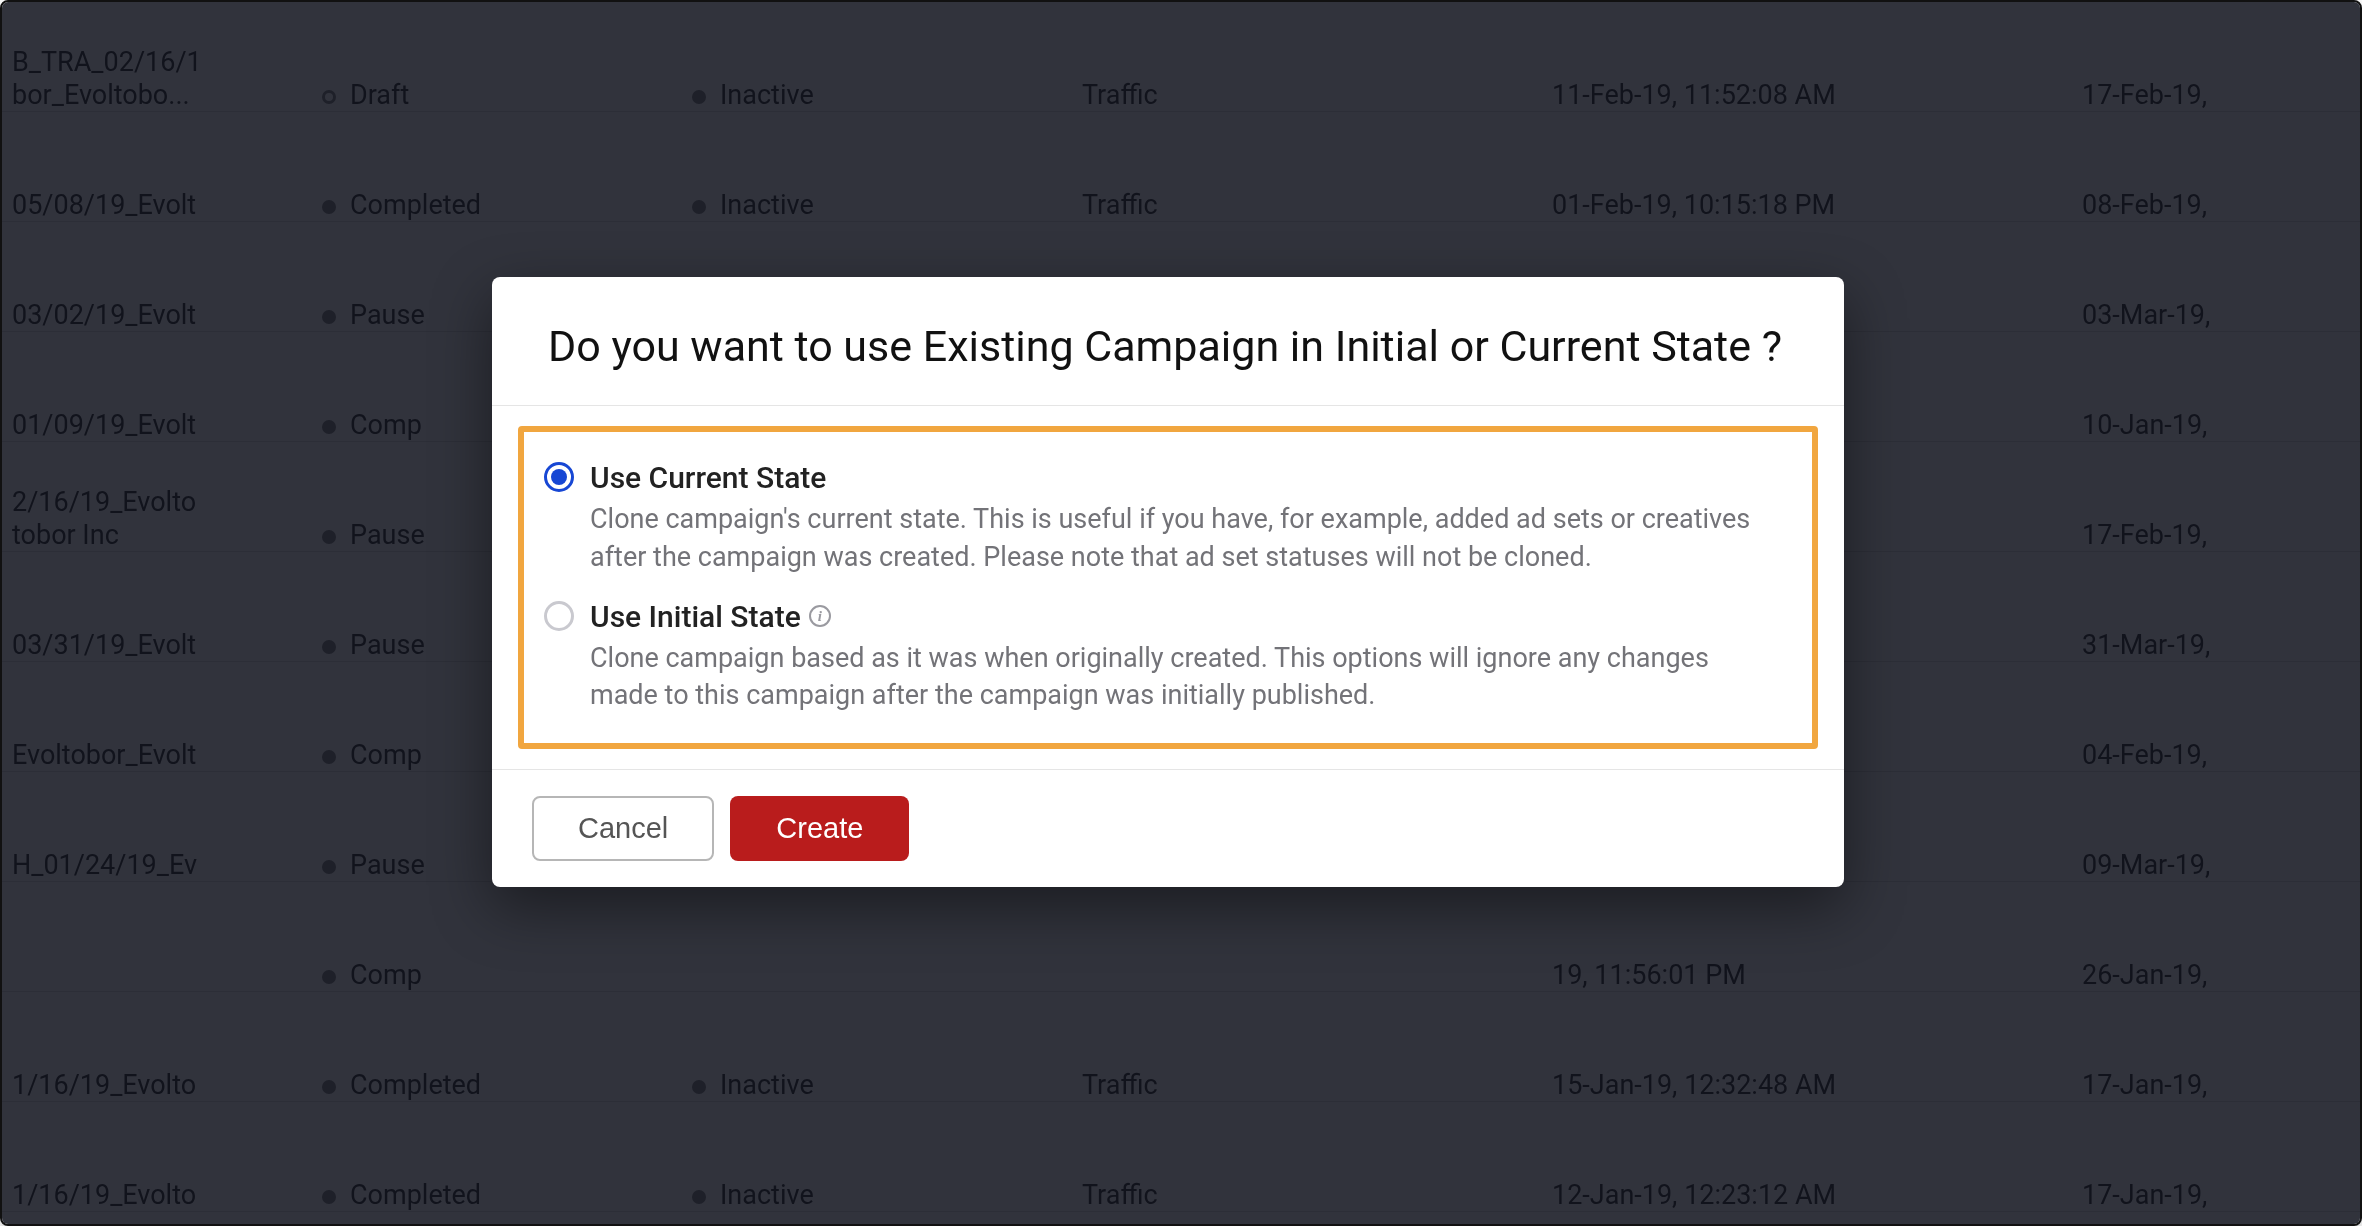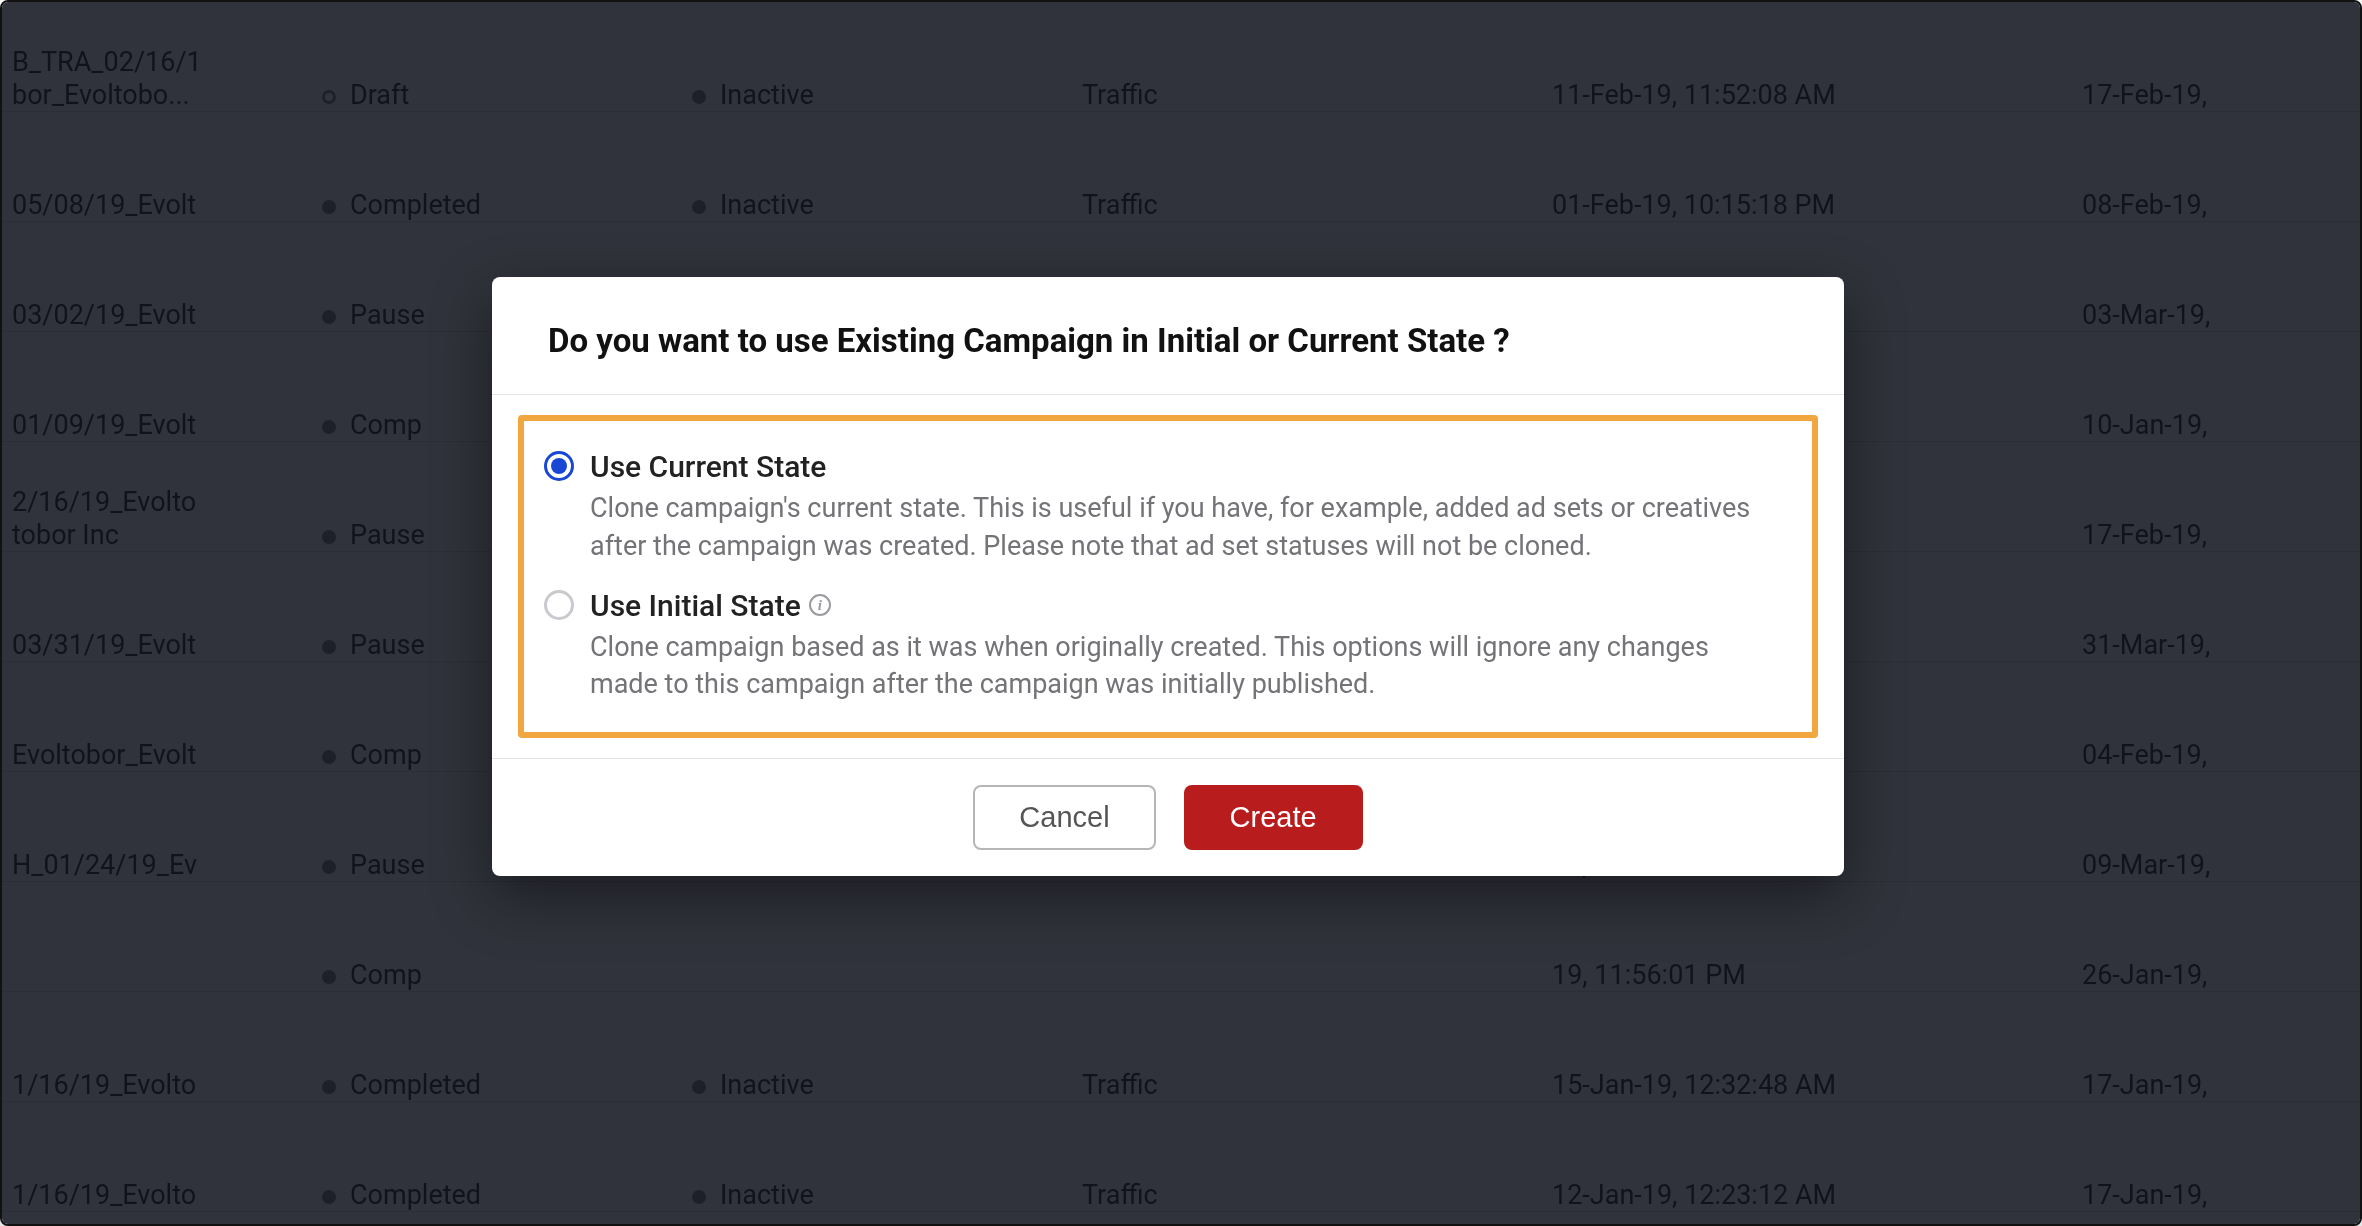--- a/index.html
+++ b/index.html
@@ -68,22 +68,22 @@
     background: #fff;
     border-radius: 8px;
     box-shadow: 0 20px 60px rgba(0,0,0,0.45);
     overflow: hidden;
   }
   .modal-header {
     padding: 44px 56px 34px 56px;
     border-bottom: 1px solid #e5e5e5;
   }
   .modal-title {
-    font-size: 33px;
-    font-weight: 700;
+    font-size: 43px;
+    font-weight: 400;
     color: #111;
   }
   .modal-body {
     padding: 20px 26px 20px 26px;
   }
   .highlight-box {
     border: 6px solid #f1a63f;
     border-radius: 4px;
     padding: 22px 30px 22px 20px;
   }
@@ -136,24 +136,24 @@
     font-family: Georgia, serif;
   }
   .opt-desc {
     font-size: 27px;
     line-height: 1.4;
     color: #737378;
     margin-top: 6px;
   }
   .modal-footer {
     border-top: 1px solid #e5e5e5;
-    padding: 26px 20px;
+    padding: 26px 40px;
     display:flex;
-    justify-content:center;
-    gap: 28px;
+    justify-content:flex-start;
+    gap: 16px;
   }
   .btn {
     font-size: 29px;
     padding: 14px 44px;
     border-radius: 8px;
     cursor: pointer;
     border: 2px solid transparent;
     font-weight: 500;
   }
   .btn.secondary {

